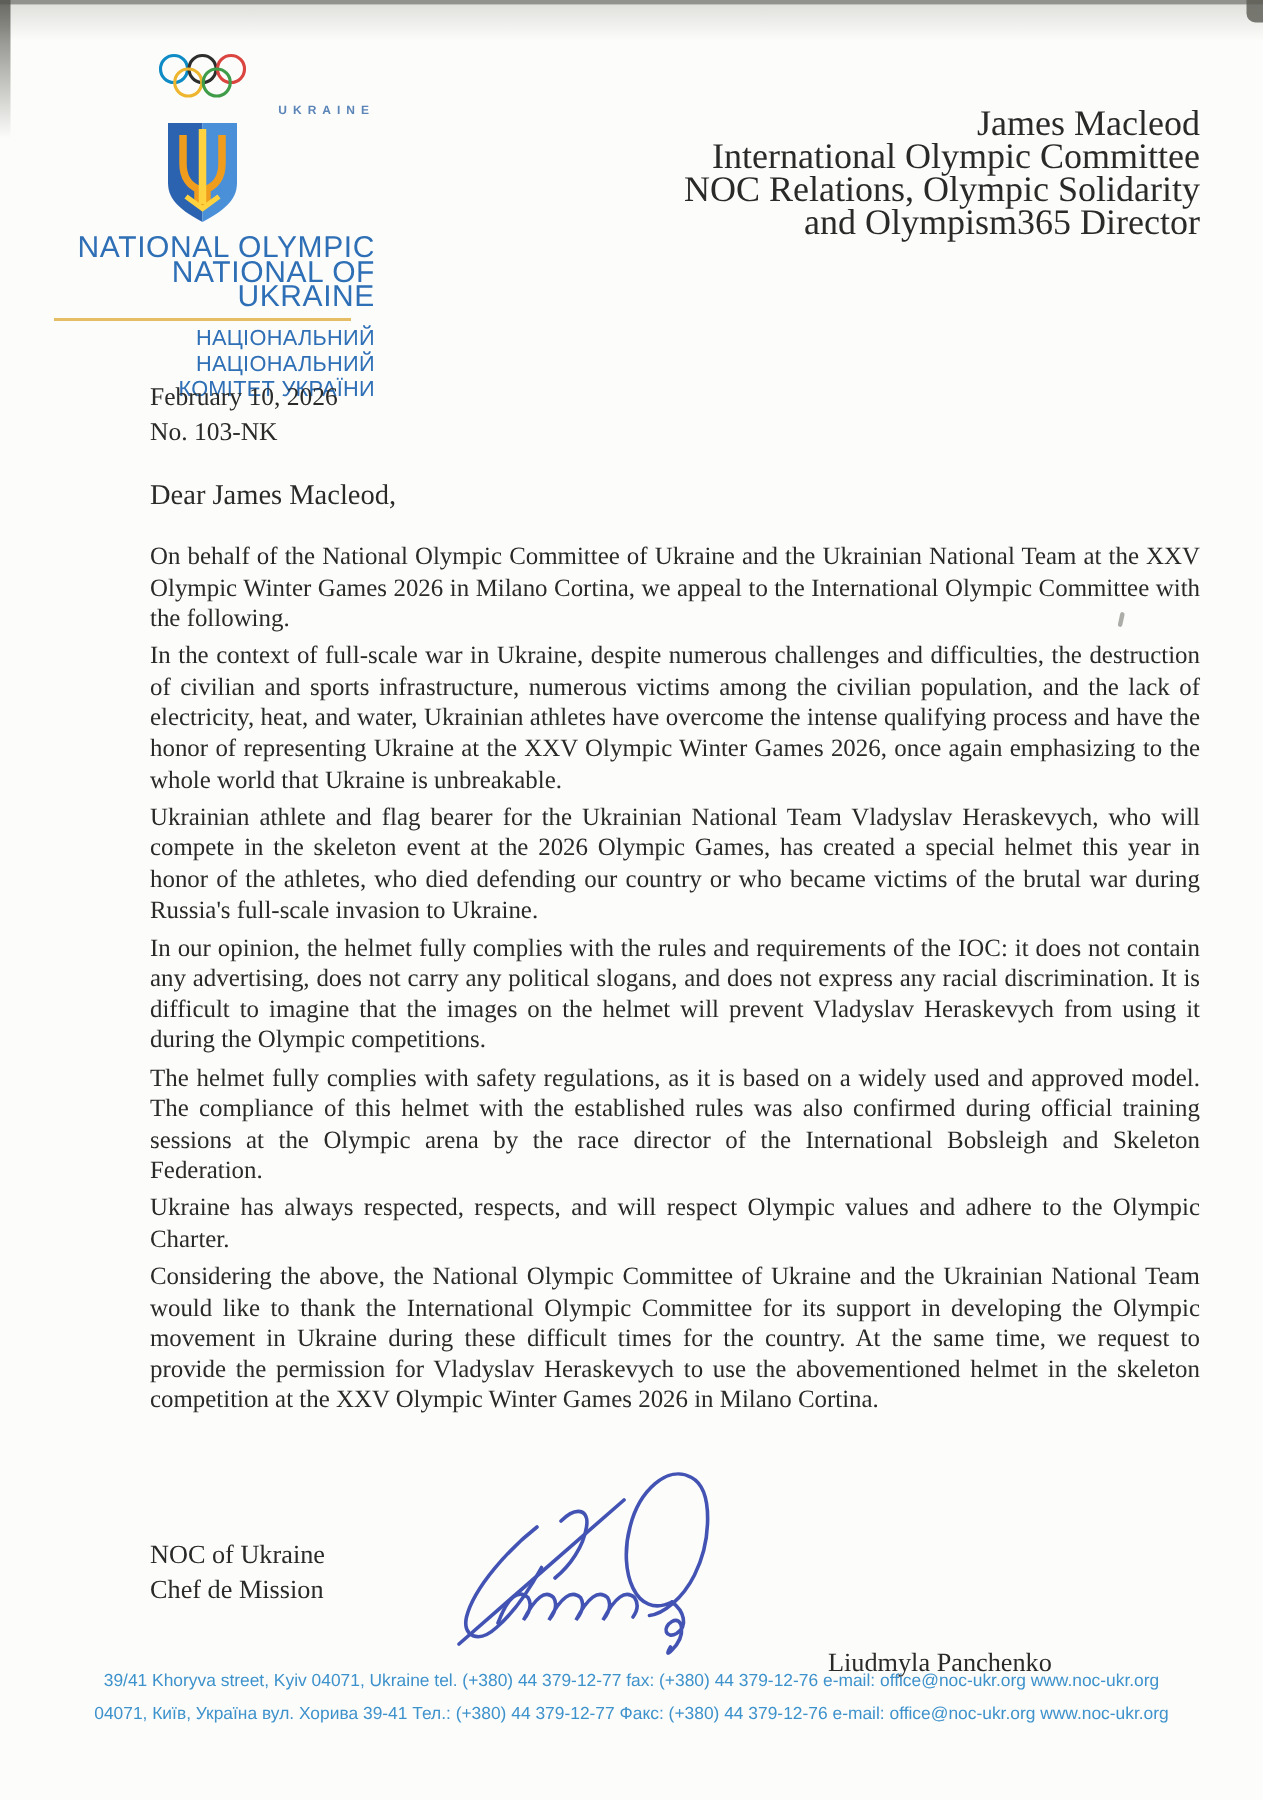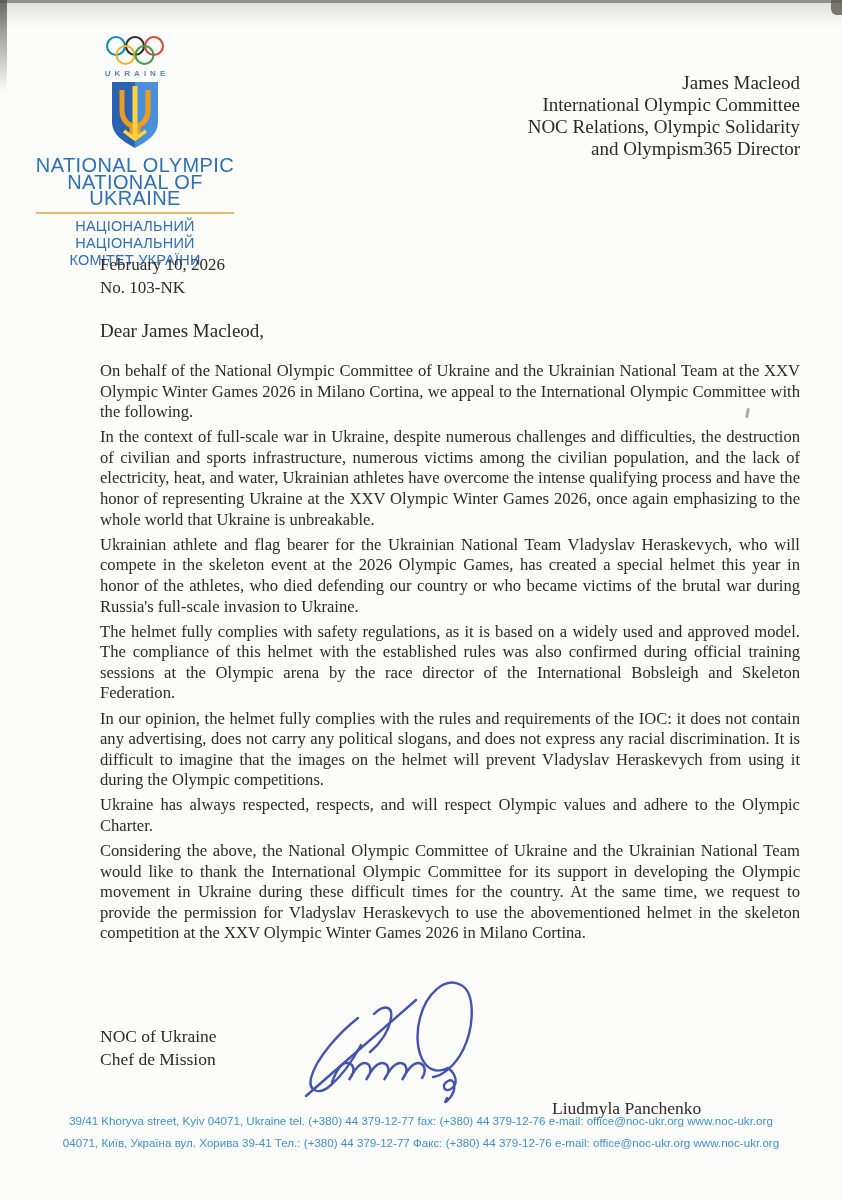--- a/index.html
+++ b/index.html
@@ -11,33 +11,33 @@
   }
   
   .scan-topline{position:absolute;top:0;left:0;right:0;height:3px;background:#6e6e68;opacity:.75;}
   .scan-topband{position:absolute;top:3px;left:0;right:0;height:24px;
     background:linear-gradient(180deg,rgba(150,150,144,.28),rgba(150,150,144,0));}
   .scan-left{position:absolute;top:0;left:0;width:7px;height:92px;
     background:linear-gradient(180deg,#55554f,rgba(85,85,79,0));opacity:.85;}
   .scan-tr{position:absolute;top:0;right:0;width:11px;height:15px;background:#5a5a53;opacity:.8;border-bottom-left-radius:6px;}
   .scan-tick{position:absolute;left:746px;top:408px;width:3px;height:10px;background:#8a8a84;transform:rotate(12deg);opacity:.7;border-radius:2px;}
   
-  .logo{position:absolute;left:20px;top:35px;width:230px;text-align:center;}
+  .logo{position:absolute;left:20px;top:35px;width:230px;text-align:right;}
   .rings{display:block;margin:0 auto 2px;}
   .rings-label{font-family:"Liberation Sans",sans-serif;font-size:8px;letter-spacing:4px;
     color:#5b85b8;font-weight:bold;margin-left:4px;}
   .shield{display:block;margin:3px auto 8px;}
   .org-en{font-family:"Liberation Sans",sans-serif;font-size:20px;line-height:16.5px;
     color:var(--brand_blue);letter-spacing:.4px;}
   .divider{height:2px;width:198px;margin:5px auto 4px;background:var(--gold);opacity:.85;}
   .org-uk{font-family:"Liberation Sans",sans-serif;font-size:14.5px;line-height:17px;
     color:var(--brand_blue);letter-spacing:.2px;}
   
   .recipient{position:absolute;top:72px;right:42px;text-align:right;
-    font-size:19px;line-height:22px;}
+    font-size:24px;line-height:22px;}
   
   .dateblock{position:absolute;left:100px;top:254px;font-size:17px;line-height:22.5px;}
   .salutation{position:absolute;left:100px;top:320px;font-size:19px;}
   
   .body-text{position:absolute;left:100px;top:361px;width:700px;}
   .body-text p{margin:0 0 4.5px 0;font-size:16.6px;line-height:20.6px;text-align:justify;}
   
   .sig-left{position:absolute;left:100px;top:1025px;font-size:17.5px;line-height:23px;}
   .sig-name{position:absolute;left:552px;top:1098px;font-size:17.5px;}
   .sig-scribble{position:absolute;left:296px;top:970px;}
@@ -102,22 +102,22 @@
   <div>No. 103-NK</div>
 </div>
 
 <div class="salutation">Dear James Macleod,</div>
 
 <div class="body-text">
 
 <p>On behalf of the National Olympic Committee of Ukraine and the Ukrainian National Team at the XXV Olympic Winter Games 2026 in Milano Cortina, we appeal to the International Olympic Committee with the following.</p>
     <p>In the context of full-scale war in Ukraine, despite numerous challenges and difficulties, the destruction of civilian and sports infrastructure, numerous victims among the civilian population, and the lack of electricity, heat, and water, Ukrainian athletes have overcome the intense qualifying process and have the honor of representing Ukraine at the XXV Olympic Winter Games 2026, once again emphasizing to the whole world that Ukraine is unbreakable.</p>
     <p>Ukrainian athlete and flag bearer for the Ukrainian National Team Vladyslav Heraskevych, who will compete in the skeleton event at the 2026 Olympic Games, has created a special helmet this year in honor of the athletes, who died defending our country or who became victims of the brutal war during Russia's full-scale invasion to Ukraine.</p>
+    <p>In our opinion, the helmet fully complies with the rules and requirements of the IOC: it does not contain any advertising, does not carry any political slogans, and does not express any racial discrimination.  It is difficult to imagine that the images on the helmet will prevent Vladyslav Heraskevych from using it during the Olympic competitions.</p>
     <p>The helmet fully complies with safety regulations, as it is based on a widely used and approved model. The compliance of this helmet with the established rules was also confirmed during official training sessions at the Olympic arena by the race director of the International Bobsleigh and Skeleton Federation.</p>
-    <p>In our opinion, the helmet fully complies with the rules and requirements of the IOC: it does not contain any advertising, does not carry any political slogans, and does not express any racial discrimination.  It is difficult to imagine that the images on the helmet will prevent Vladyslav Heraskevych from using it during the Olympic competitions.</p>
     <p>Ukraine has always respected, respects, and will respect Olympic values and adhere to the Olympic Charter.</p>
     <p>Considering the above, the National Olympic Committee of Ukraine and the Ukrainian National Team would like to thank the International Olympic Committee for its support in developing the Olympic movement in Ukraine during these difficult times for the country. At the same time, we request to provide the permission for Vladyslav Heraskevych to use the abovementioned helmet in the skeleton competition at the XXV Olympic Winter Games 2026 in Milano Cortina.</p>
   </div>
 
 <div class="sig-left">
   <div>NOC of Ukraine</div>
   <div>Chef de Mission</div>
 </div>
 
 <svg class="sig-scribble" width="214" height="138" viewBox="0 0 214 138">

